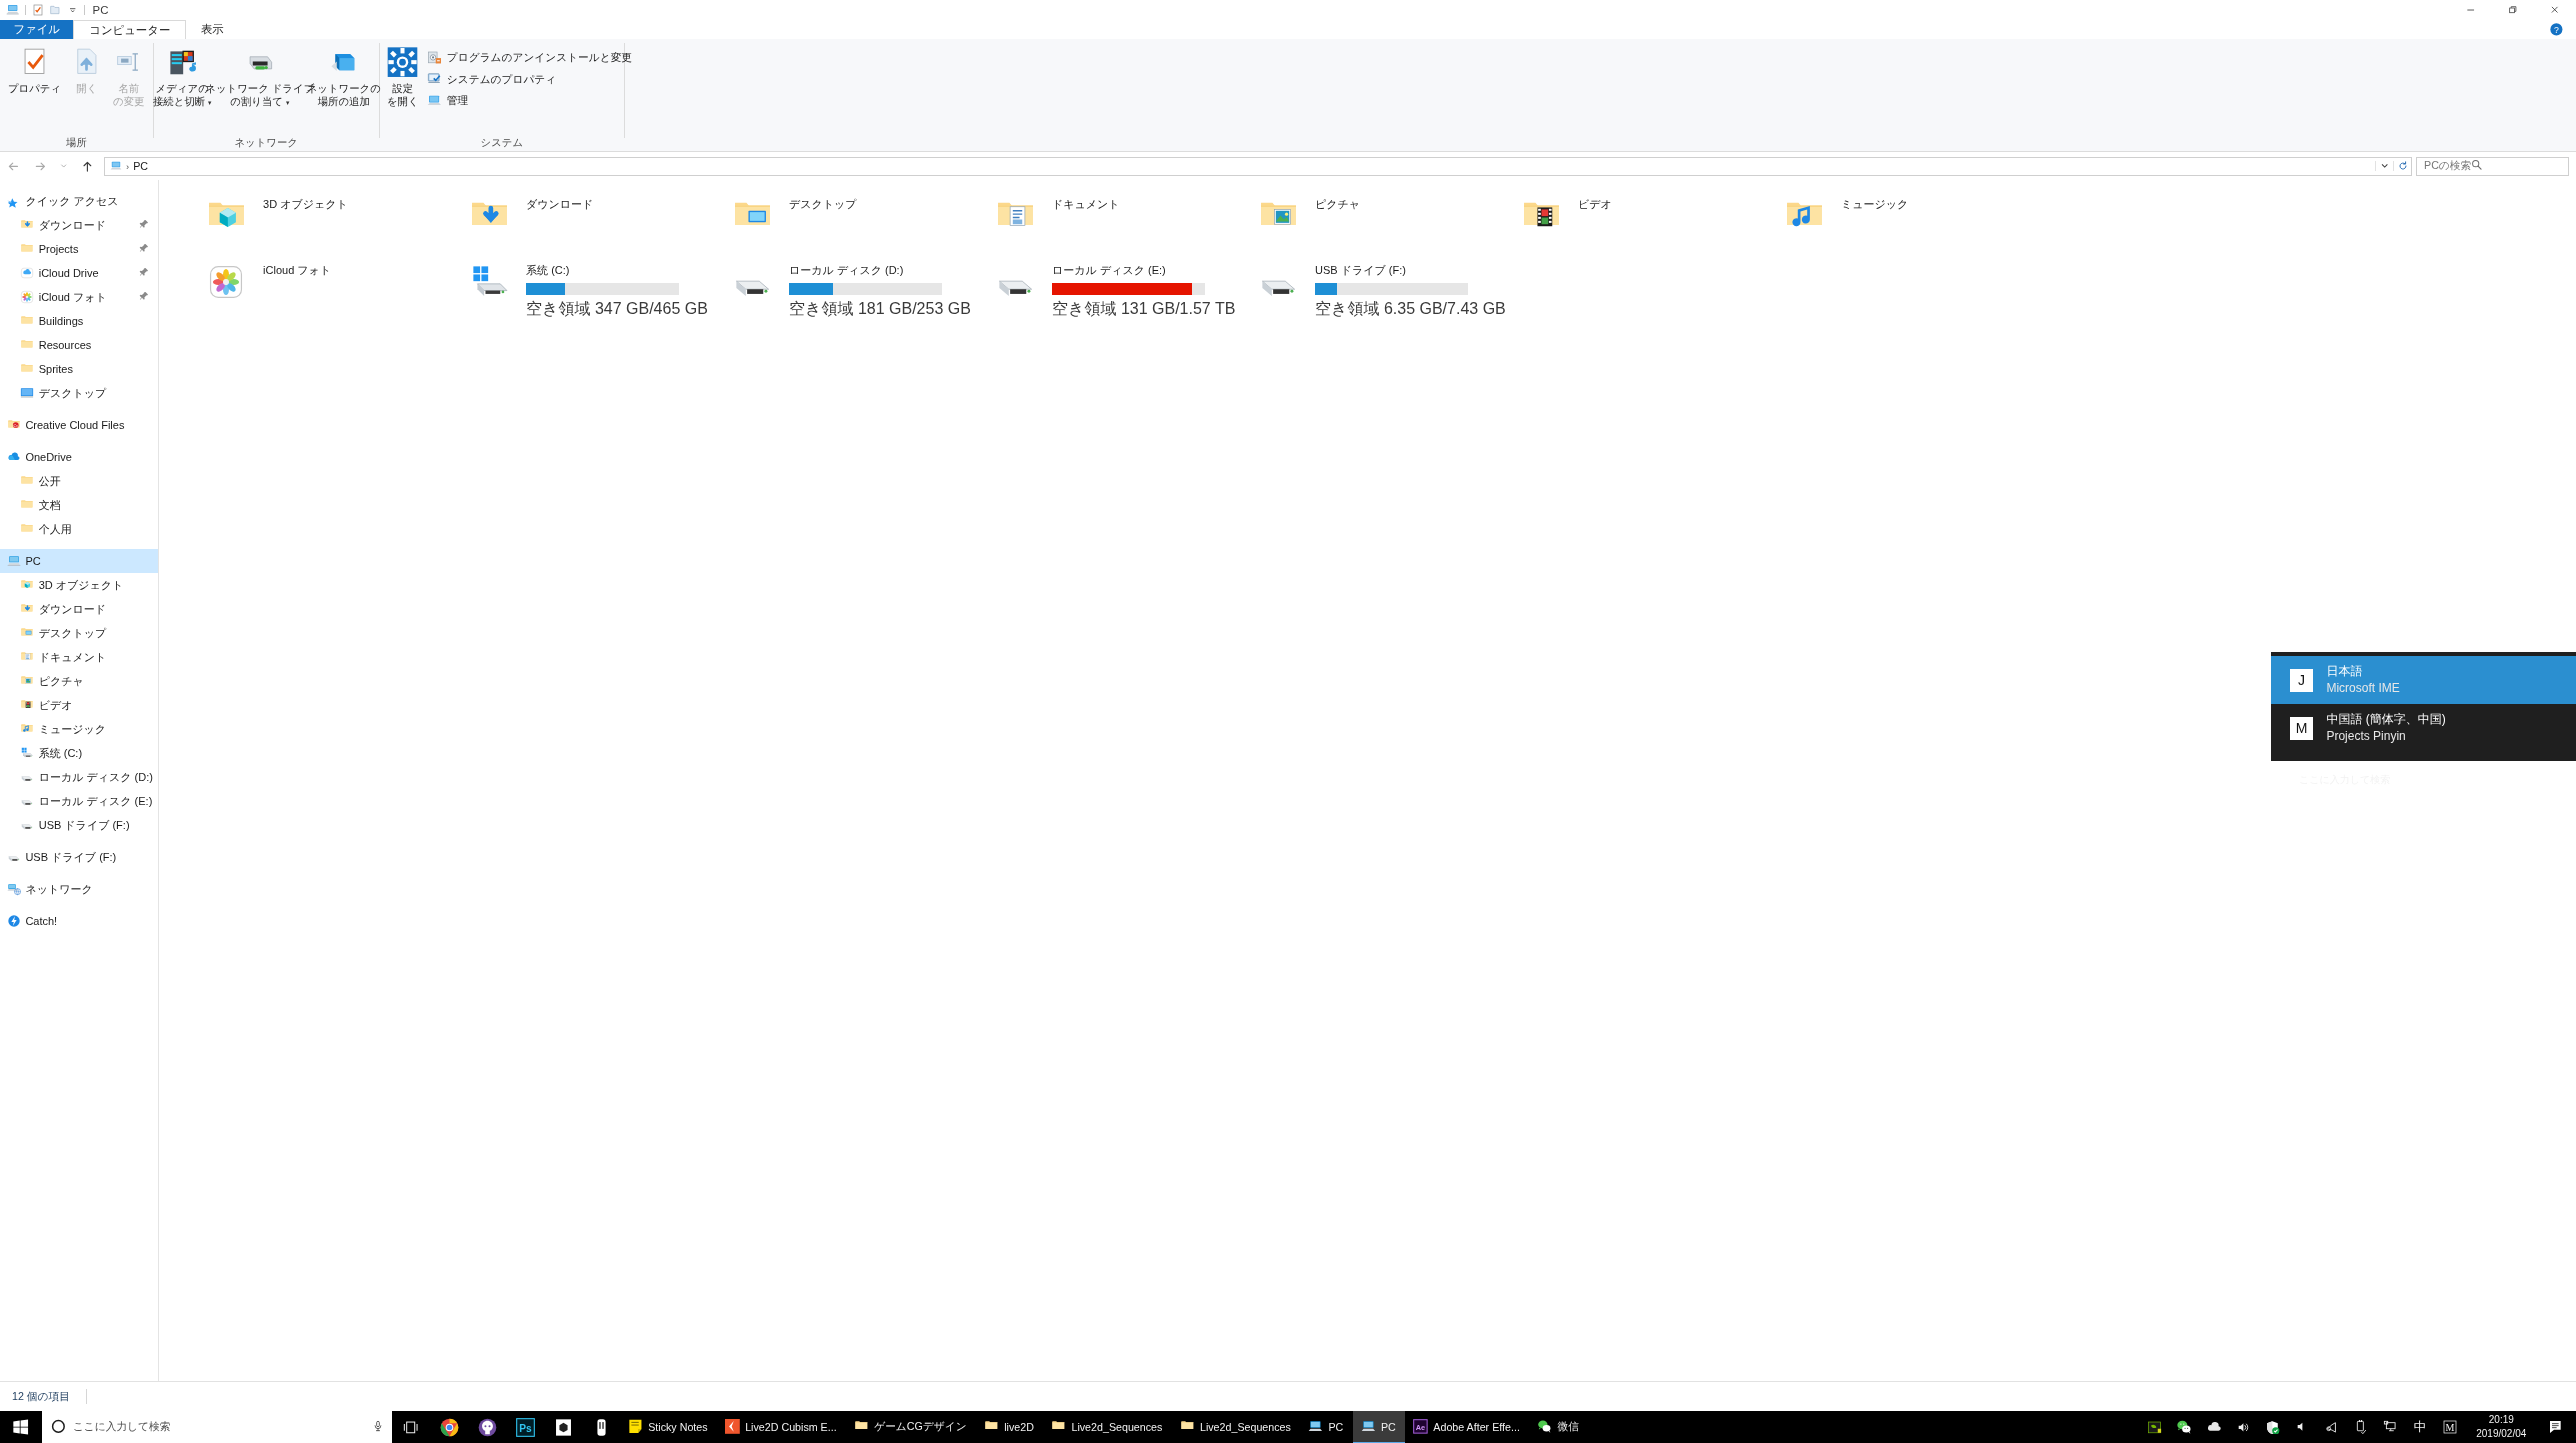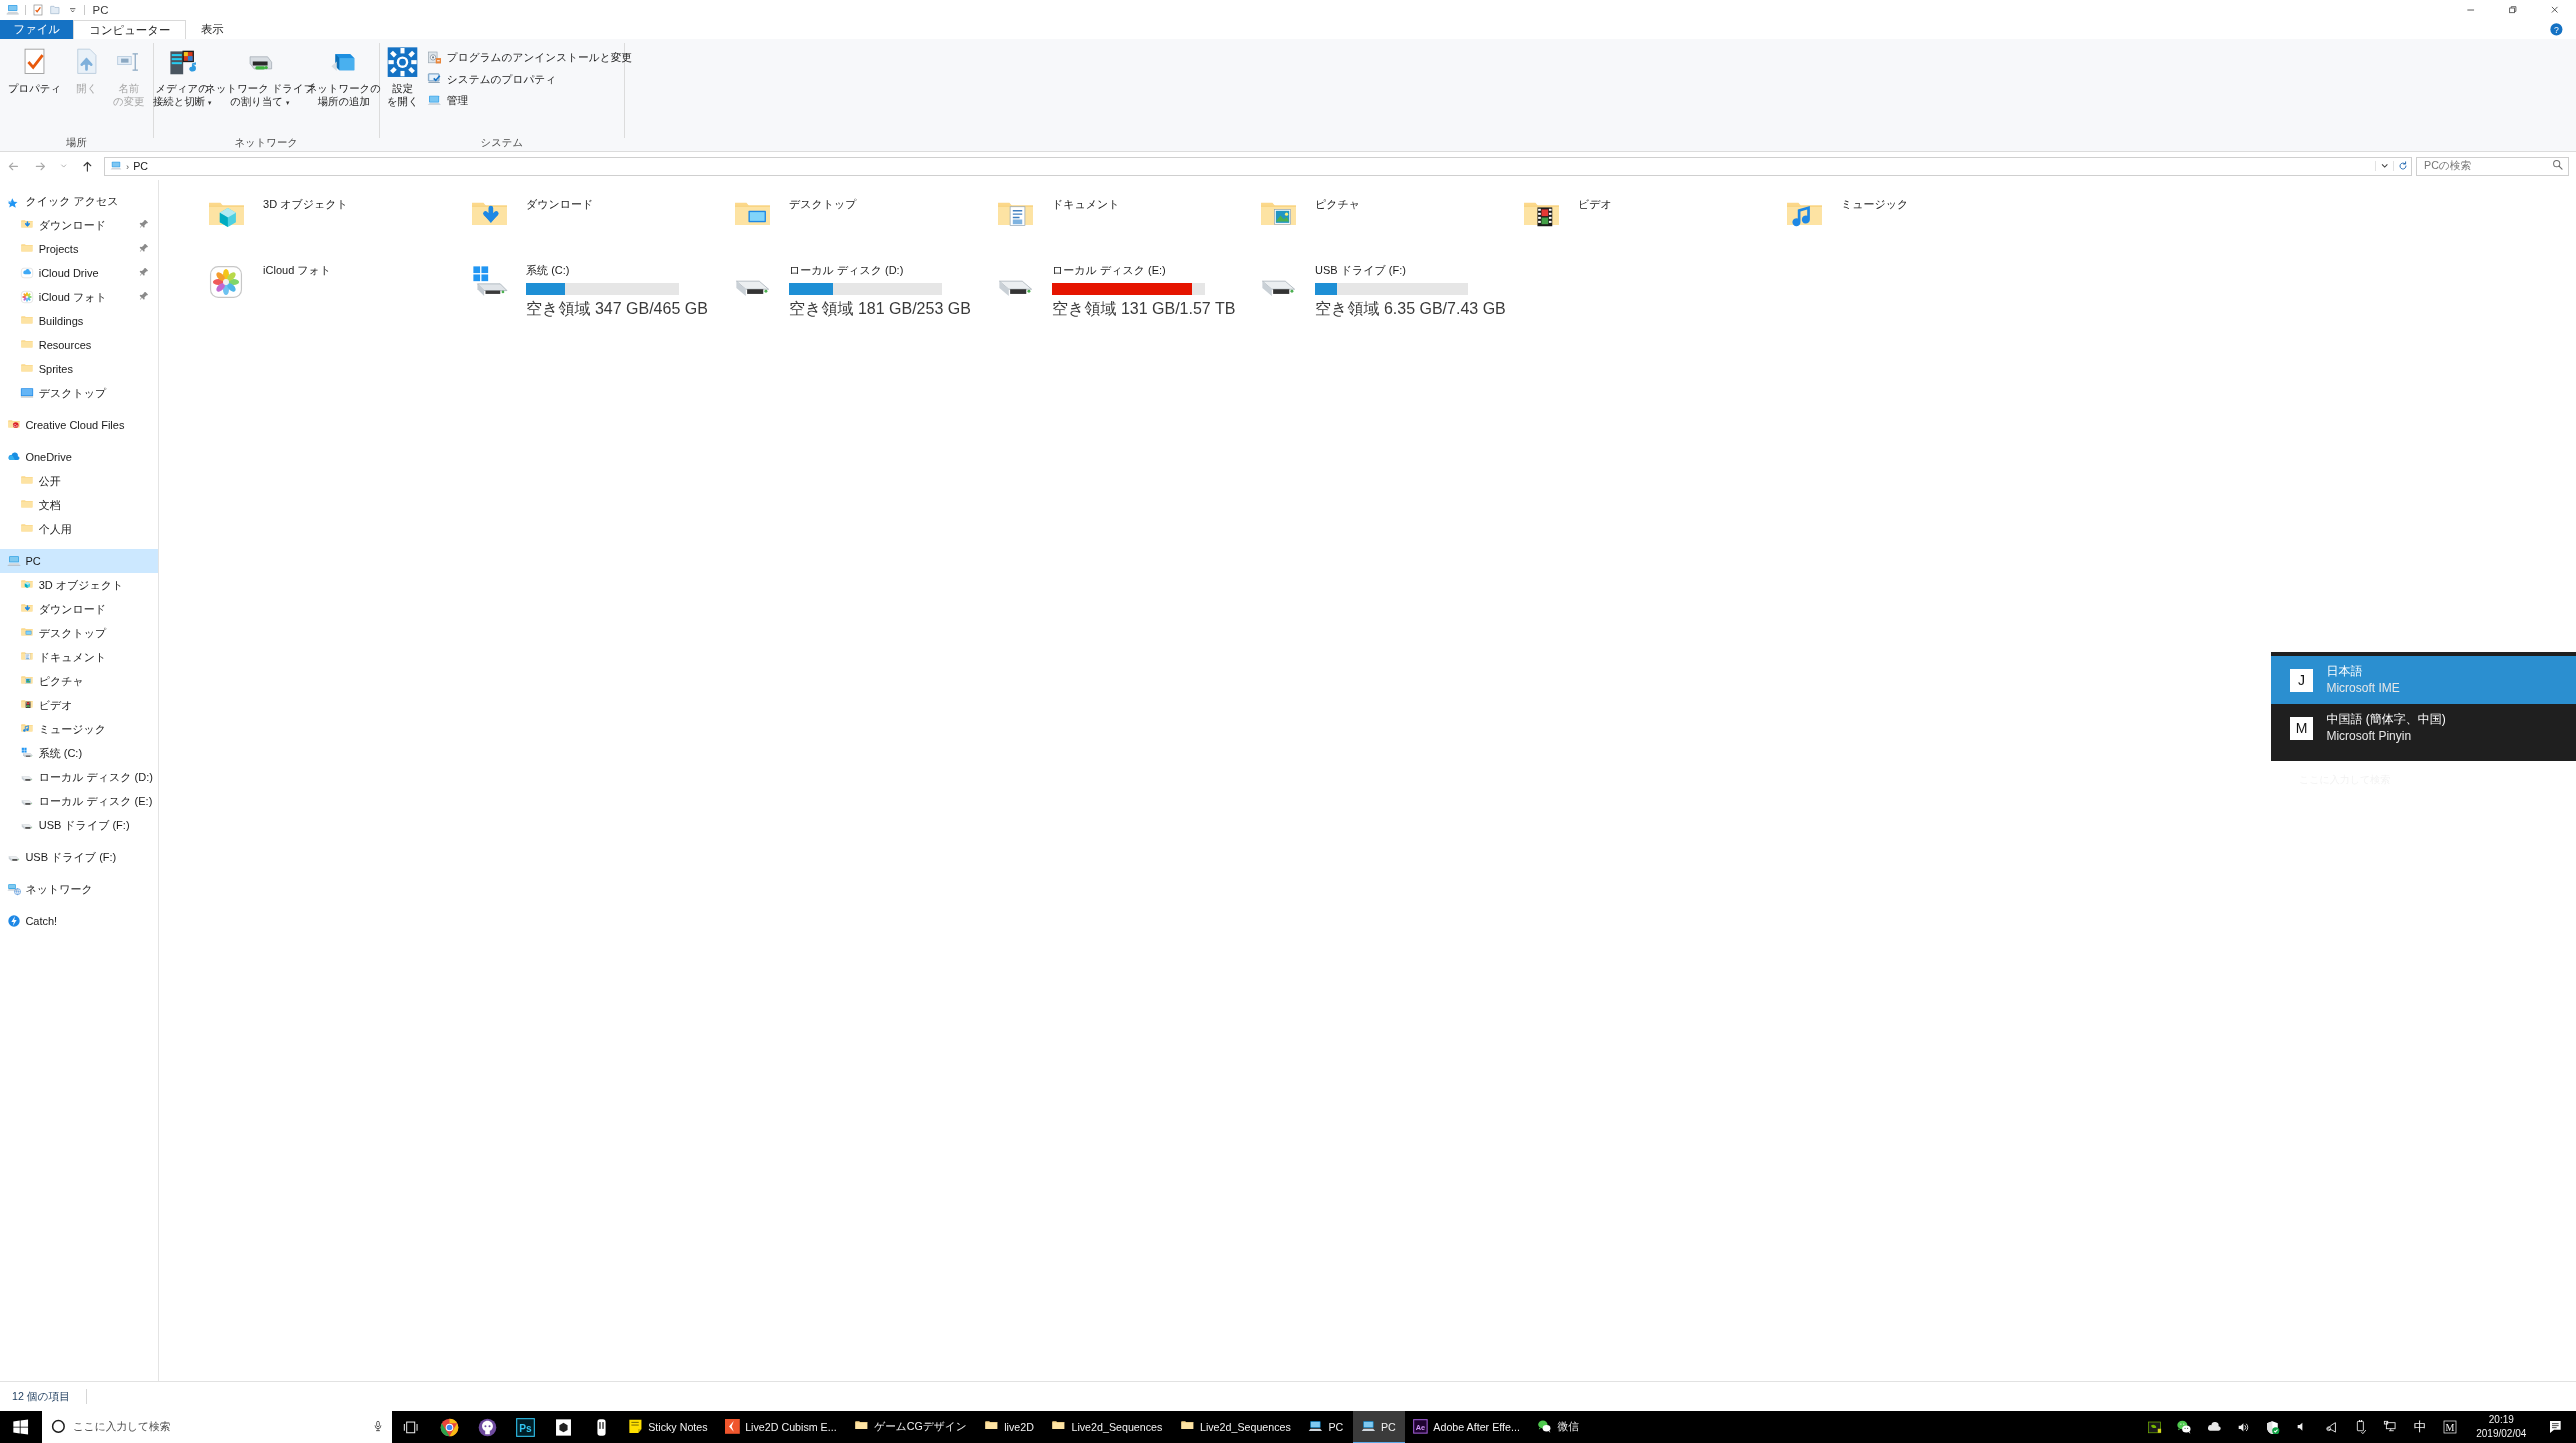--- a/index.html
+++ b/index.html
@@ -74,21 +74,21 @@
     flex:1; height:19px; border:0.7px solid #cfcfcf; background:#fff;
     display:flex; align-items:center; margin:0 4px 0 2.7px; position:relative;
   }
   .crumbs{ display:flex; align-items:center; gap:4px; padding-left:5.4px; flex:1; }
   .crumb-txt{ font-size:10.7px; color:#1a1a1a; }
   .crumb-sep{ font-size:9.4px; color:#555; }
   .addr-right{ display:flex; align-items:stretch; }
   .addr-btn{ width:18px; display:flex; align-items:center; justify-content:center; border-left:0.7px solid #e2e2e2;}
   .searchbox{
     width:153px; height:19px; border:0.7px solid #cfcfcf; background:#fff;
-    display:flex; align-items:center; justify-content:space-between;
+    display:flex; align-items:center; 
     padding:0 5.4px 0 6.7px; margin-right:6.7px;
   }
   .searchbox .ph{ font-size:10.7px; color:#767676; }
 
   
   .content{ position:absolute; left:0; top:180px; width:2576px; height:1201px; background:#b91c1c; display:flex; }
   .navpane{ width:158px; height:100%; background:#ffffff; padding-top:9.4px; overflow:hidden; position:relative;}
   .vsplit{ width:0.7px; background:#e4e4e4; height:100%; }
   .filepane{ flex:1; height:100%; background:#ffffff; position:relative; }
 
@@ -1052,21 +1052,21 @@
       <span class="ime-badge">J</span>
       <span class="ime-txt">
         <span class="ime-l1">日本語</span>
         <span class="ime-l2">Microsoft IME</span>
       </span>
     </div>
     <div class="ime-row">
       <span class="ime-badge">M</span>
       <span class="ime-txt">
         <span class="ime-l1">中国語 (簡体字、中国)</span>
-        <span class="ime-l2">Microsoft Pinyin</span>
+        <span class="ime-l2">Projects Pinyin</span>
       </span>
     </div>
   </div>
 <div class="ime-ghost">ここに入力して検索</div>
 
 <div class="taskbar">
   <div class="startbtn">
     <svg width="17.4" height="17.4" viewBox="0 0 26 26">
         <path d="M2 5.2l9.6-1.3v9H2z" fill="#fff"></path>
         <path d="M12.8 3.7L24 2.2v10.7H12.8z" fill="#fff"></path>

